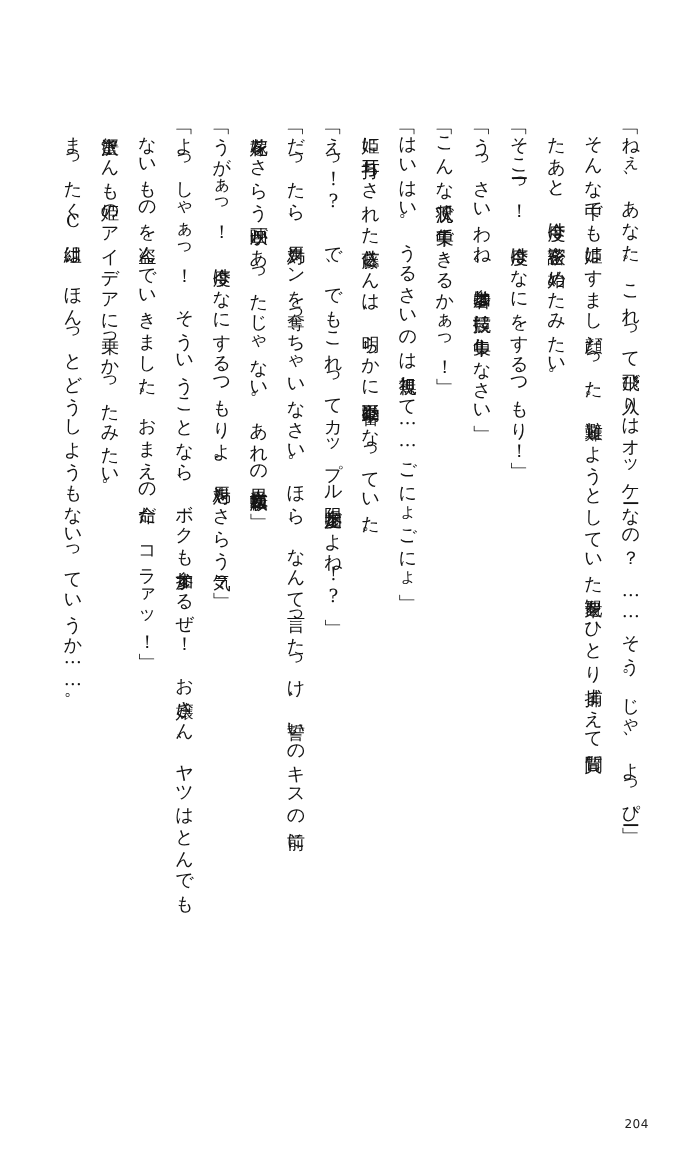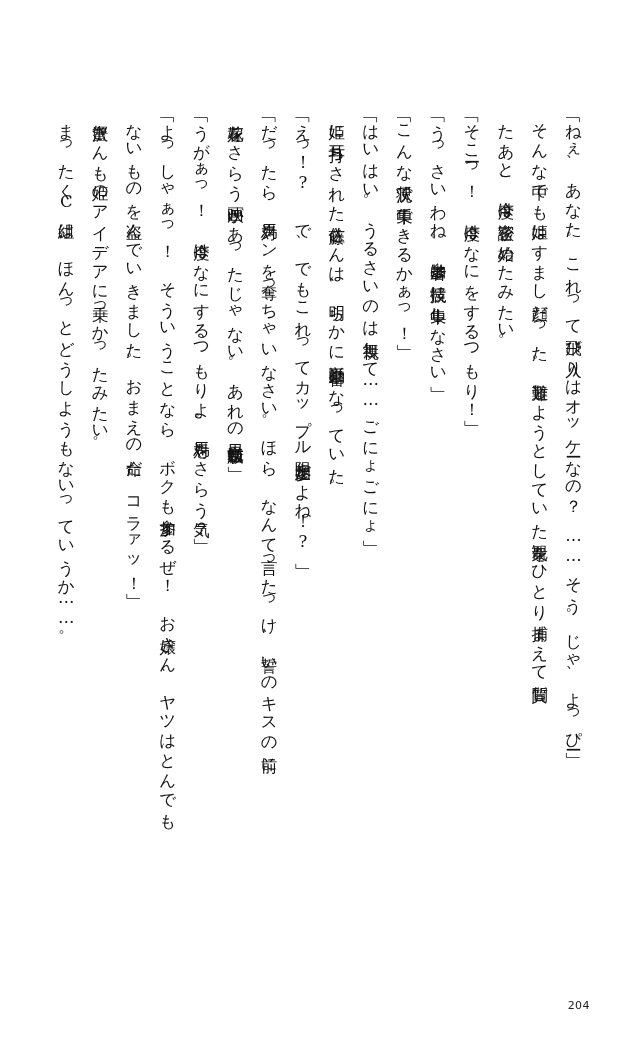--- a/index.html
+++ b/index.html
@@ -36,21 +36,21 @@
     text-align: justify;
     color: #141414;
   }
   .text-block p {
     margin: 0;
     padding: 0;
   }
   .page-number {
     position: absolute;
     right: 36px;
-    bottom: 38px;
+    bottom: 22px;
     font-size: 11px;
     letter-spacing: 0.04em;
     color: #222222;
     font-family: "DejaVu Sans", "Liberation Sans", sans-serif;
   }
 </style>
 </head>
 <body>
 
 <div class="page">

